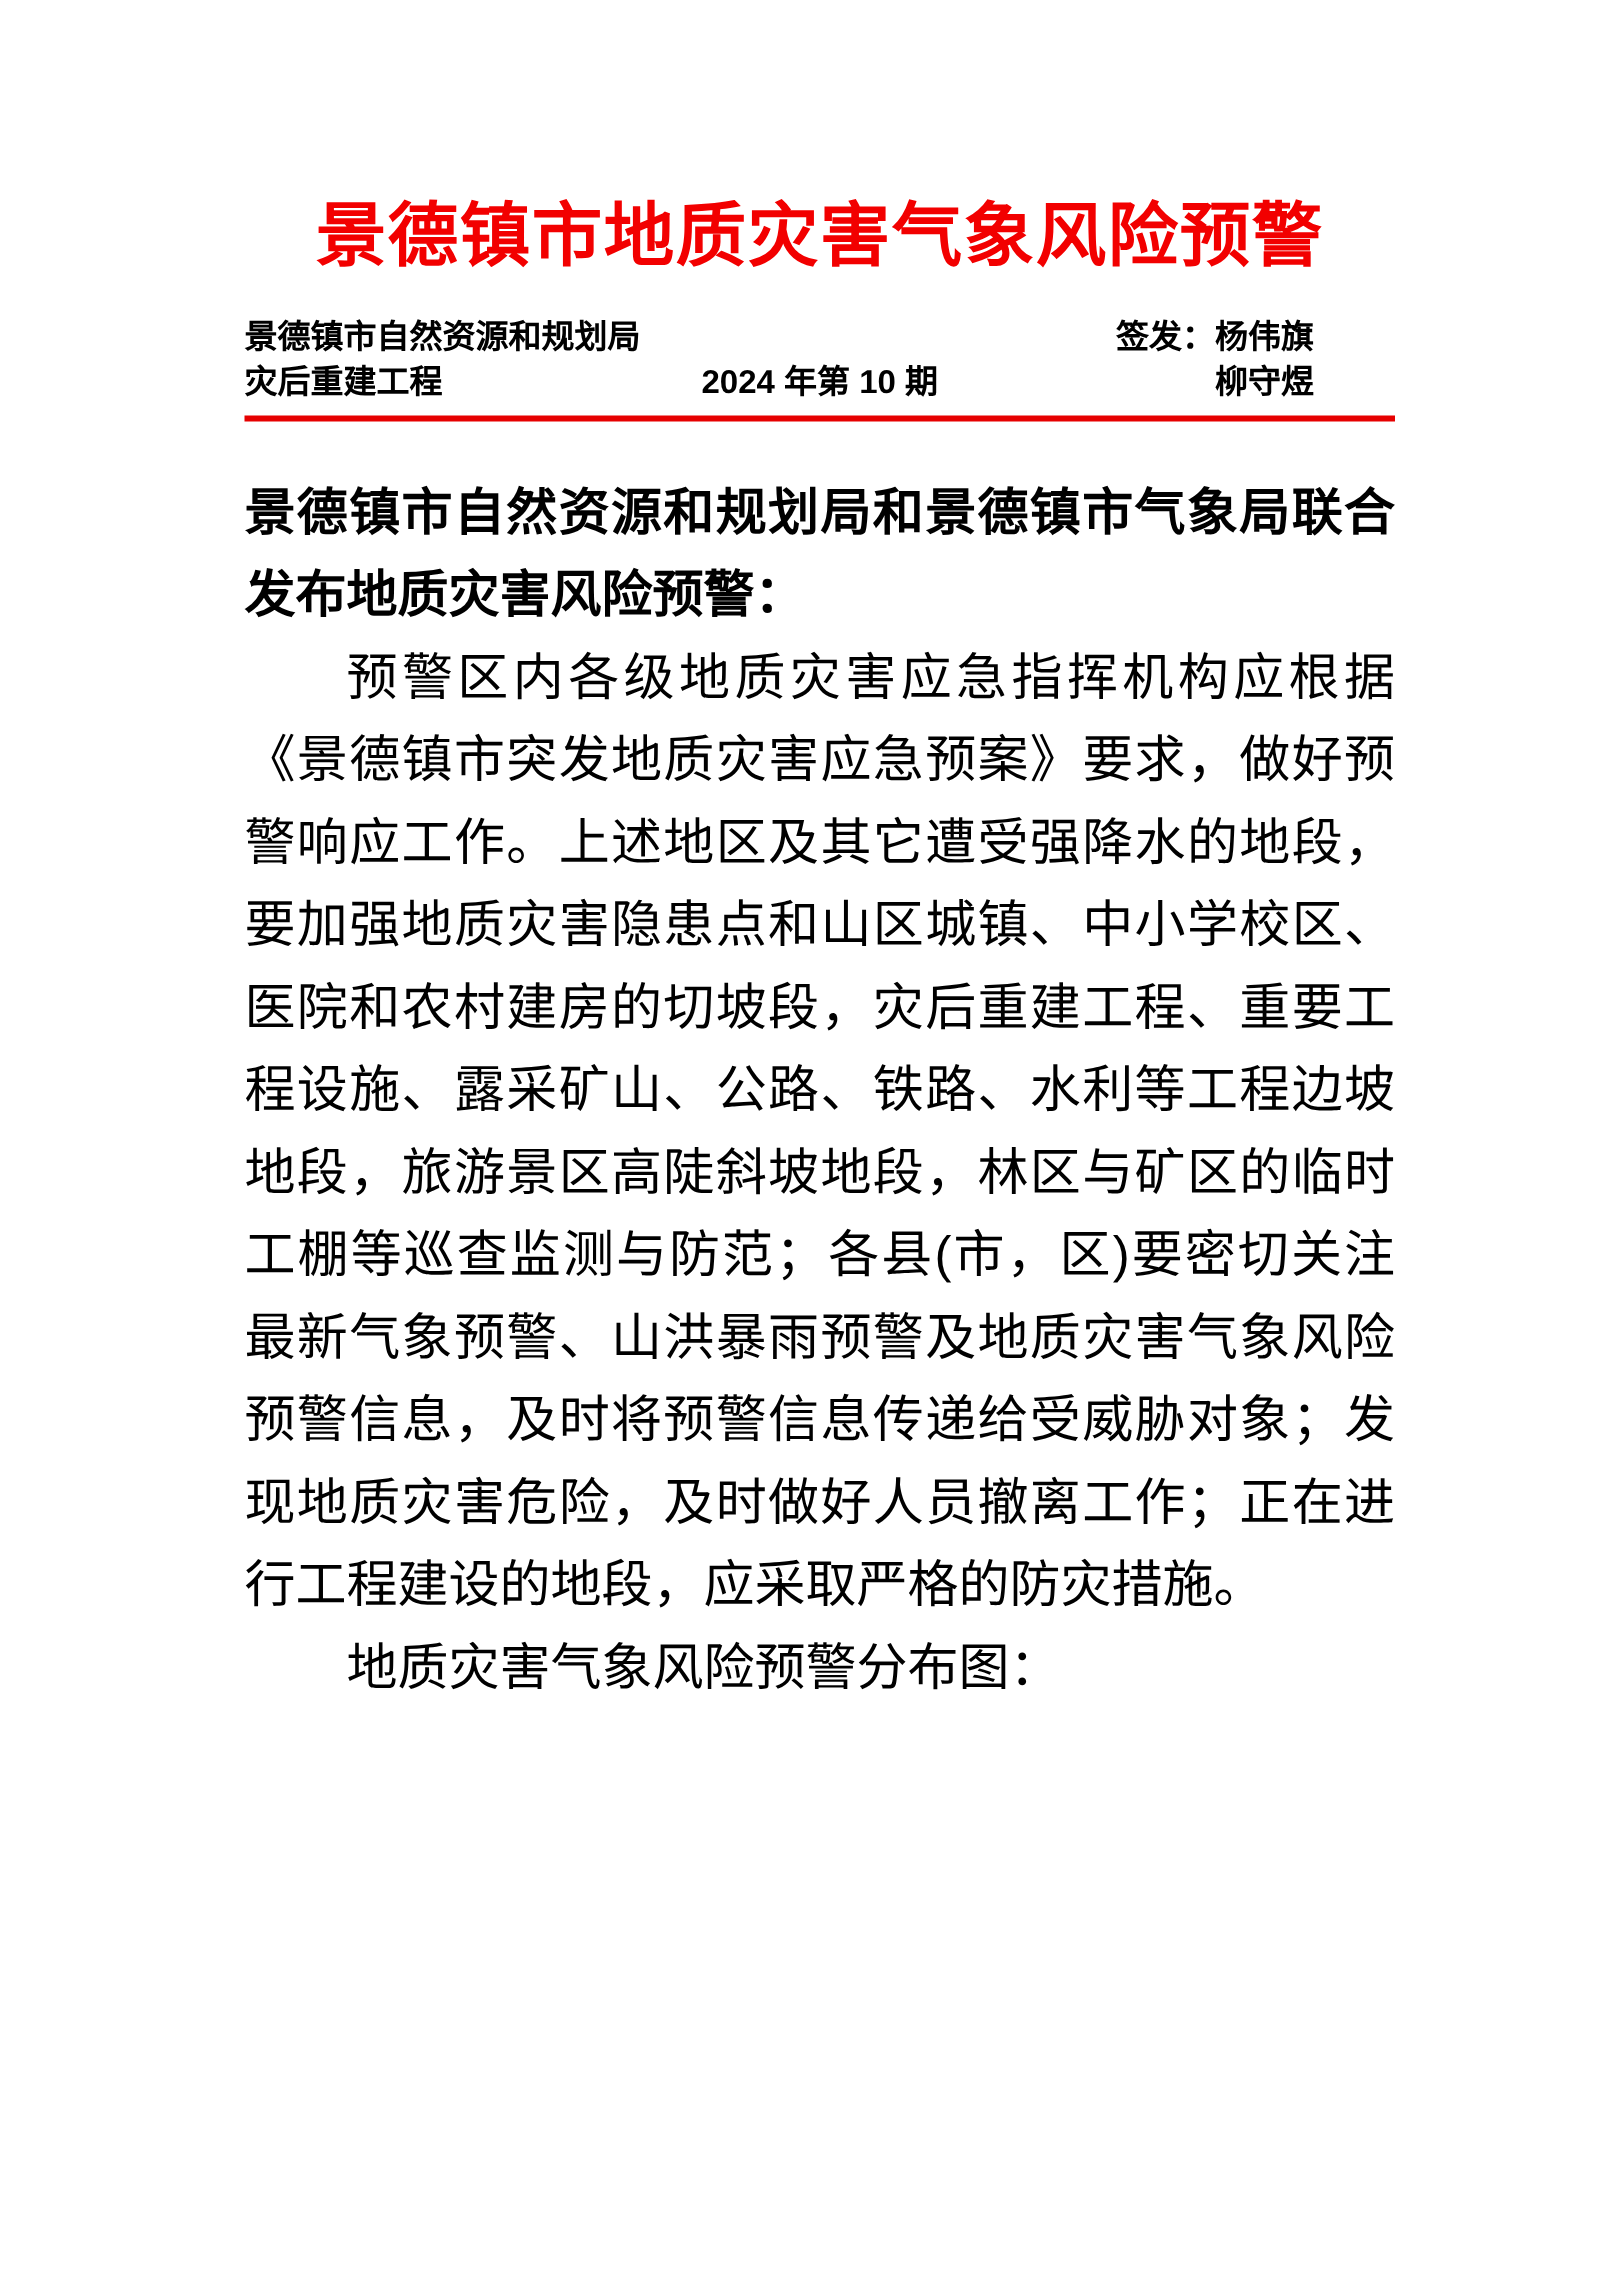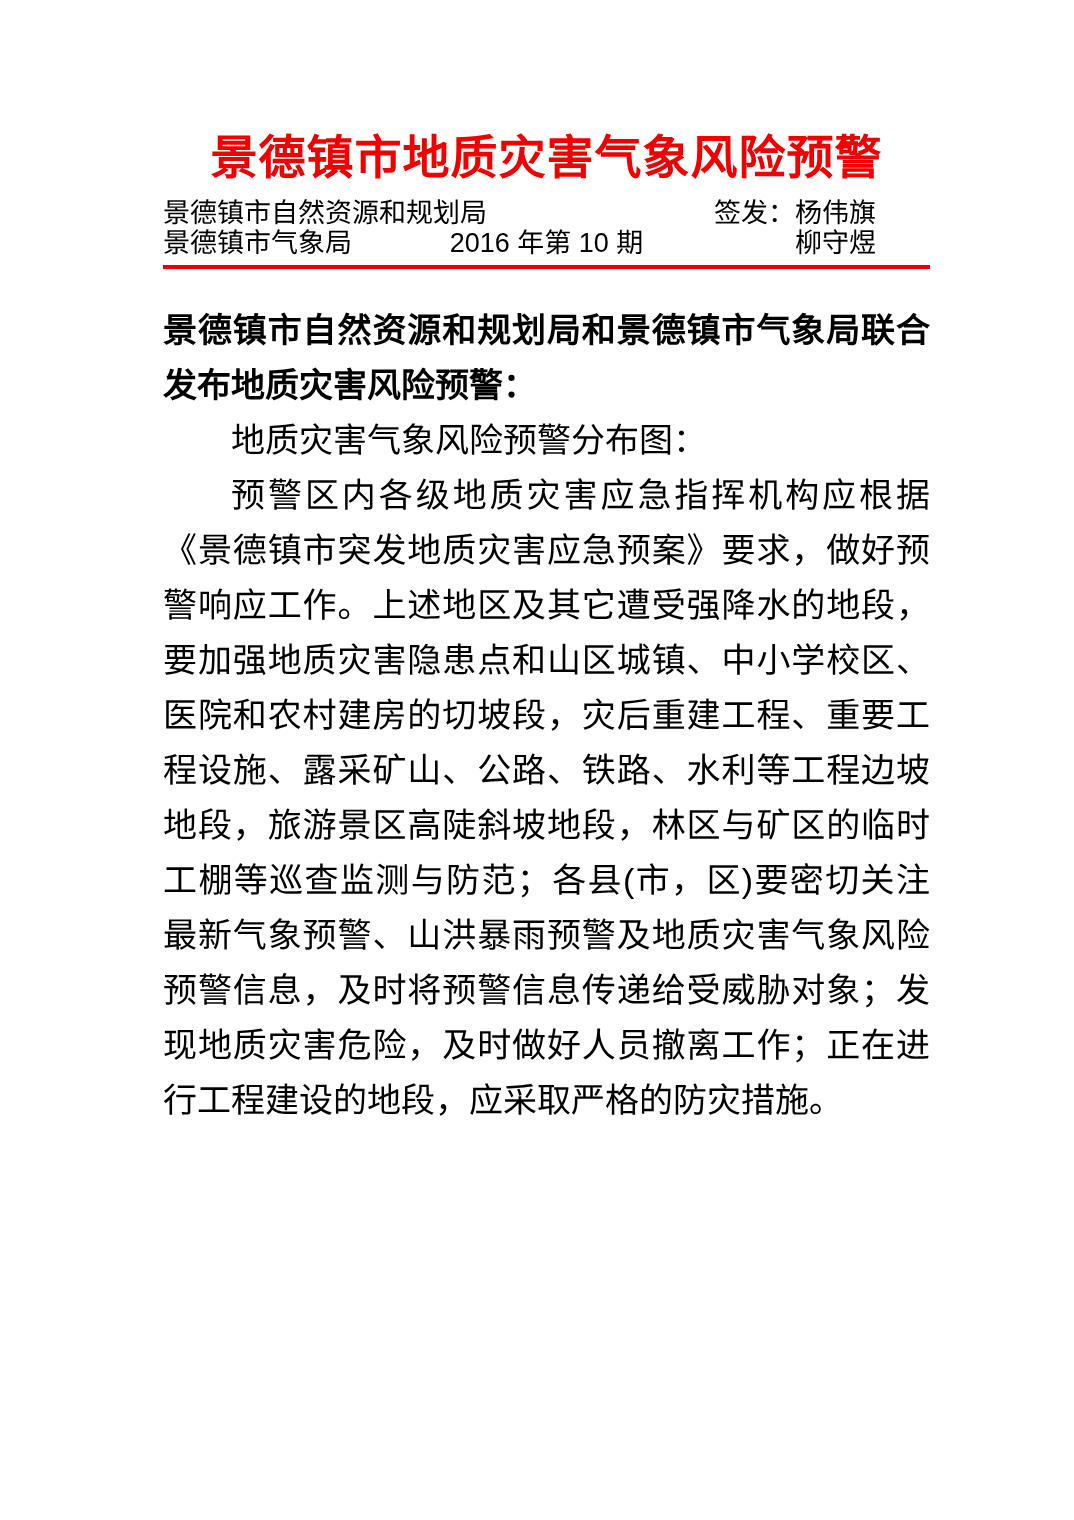--- a/index.html
+++ b/index.html
@@ -23,23 +23,23 @@
     font-family: "Liberation Serif", "DejaVu Serif", serif;
     font-weight: bold;
     font-size: 47px;
     line-height: 60px;
     text-align: center;
     letter-spacing: 1px;
     color: #f20000;
     white-space: nowrap;
   }
   .doc-header {
-    margin-top: 10px;
-    font-weight: normal;
-    font-size: 27px;
+    margin-top: 22px;
+    font-weight: bold;
+    font-size: 22px;
   }
   .hrow {
     position: relative;
     height: 30px;
     line-height: 30px;
   }
   .hrow .h-left {
     display: inline-block;
   }
   .hrow .h-center {
@@ -81,29 +81,29 @@
 <div class="page">
 
   <h1 class="doc-title" style="color: rgb(242, 0, 0);">景德镇市地质灾害气象风险预警</h1>
 
   <div class="doc-header">
     <div class="hrow">
       <span class="h-left">景德镇市自然资源和规划局</span>
       <span class="h-right"><span>签发：</span><span>杨伟旗</span></span>
     </div>
     <div class="hrow">
-      <span class="h-left">景德镇市气象局</span>
-      <span class="h-center">2016 年第 10 期</span>
+      <span class="h-left">灾后重建工程</span>
+      <span class="h-center">2024 年第 10 期</span>
       <span class="h-right">柳守煜</span>
     </div>
   </div>
 
   <div class="red-rule" style="background: rgb(230, 0, 0);"></div>
 
   <div class="doc-body">
     <p class="lead-para">景德镇市自然资源和规划局和景德镇市气象局联合发布地质灾害风险预警：</p>
     <div id="paras">
+        <p class="body-para">预警区内各级地质灾害应急指挥机构应根据《景德镇市突发地质灾害应急预案》要求，做好预警响应工作。上述地区及其它遭受强降水的地段，要加强地质灾害隐患点和山区城镇、中小学校区、医院和农村建房的切坡段，灾后重建工程、重要工程设施、露采矿山、公路、铁路、水利等工程边坡地段，旅游景区高陡斜坡地段，林区与矿区的临时工棚等巡查监测与防范；各县(市，区)要密切关注最新气象预警、山洪暴雨预警及地质灾害气象风险预警信息，及时将预警信息传递给受威胁对象；发现地质灾害危险，及时做好人员撤离工作；正在进行工程建设的地段，应采取严格的防灾措施。</p>
         <p class="body-para">地质灾害气象风险预警分布图：</p>
-        <p class="body-para">预警区内各级地质灾害应急指挥机构应根据《景德镇市突发地质灾害应急预案》要求，做好预警响应工作。上述地区及其它遭受强降水的地段，要加强地质灾害隐患点和山区城镇、中小学校区、医院和农村建房的切坡段，灾后重建工程、重要工程设施、露采矿山、公路、铁路、水利等工程边坡地段，旅游景区高陡斜坡地段，林区与矿区的临时工棚等巡查监测与防范；各县(市，区)要密切关注最新气象预警、山洪暴雨预警及地质灾害气象风险预警信息，及时将预警信息传递给受威胁对象；发现地质灾害危险，及时做好人员撤离工作；正在进行工程建设的地段，应采取严格的防灾措施。</p>
       </div>
   </div>
 
 </div>
 
 </body></html>

